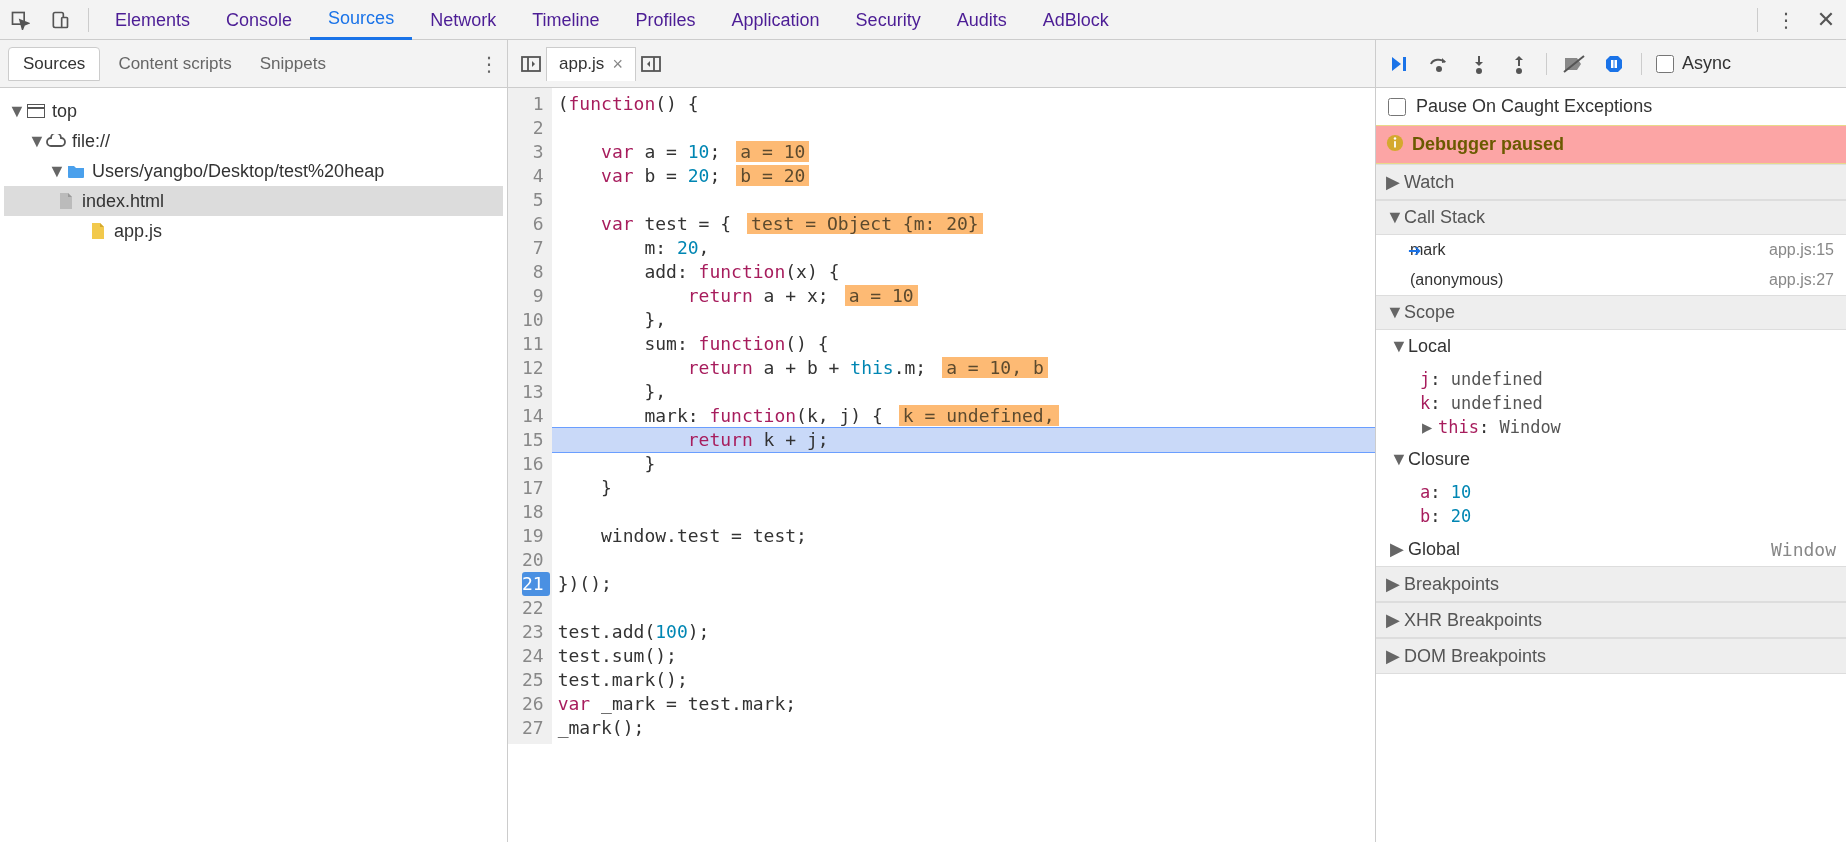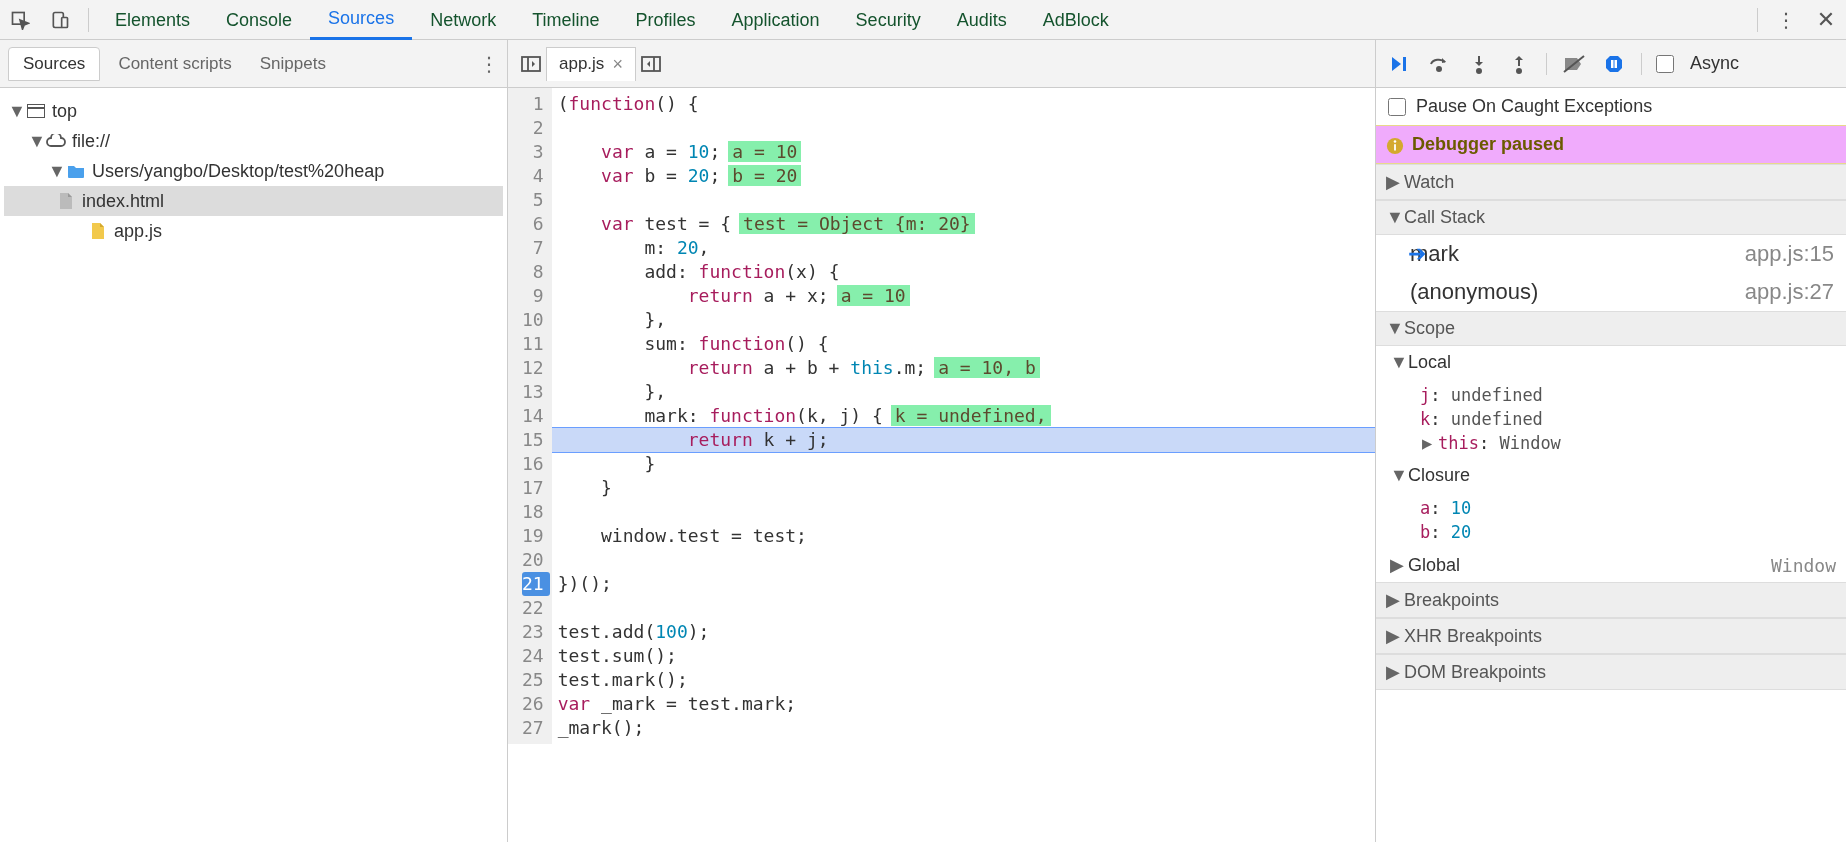--- a/index.html
+++ b/index.html
@@ -1,19 +1,19 @@
 <!DOCTYPE html>
 <html><head>
 <meta charset="utf-8">
 <style>
 * { box-sizing: border-box; margin: 0; padding: 0; }
 body { font-family: -apple-system, "Helvetica Neue", Arial, sans-serif; font-size: 16px; color: #333; background: #fff; width: 1846px; height: 842px; overflow: hidden; }
 .top-tabs { display: flex; align-items: center; height: 40px; border-bottom: 1px solid #ccc; background: #f3f3f3; }
 .top-tabs .icon-btn { width: 40px; height: 40px; display: flex; align-items: center; justify-content: center; cursor: pointer; }
-.top-tabs .tab { padding: 0 18px; height: 40px; display: flex; align-items: center; color: #14532d; cursor: pointer; font-size: 18px; }
+.top-tabs .tab { padding: 0 18px; height: 40px; display: flex; align-items: center; color: #4c1d95; cursor: pointer; font-size: 18px; }
 .top-tabs .tab.active { color: #1a73e8; border-bottom: 3px solid #1a73e8; }
 .top-tabs .spacer { flex: 1; }
 .main { display: flex; height: calc(100% - 40px); }
 .left { width: 508px; border-right: 1px solid #ccc; display: flex; flex-direction: column; }
 .center { flex: 1; border-right: 1px solid #ccc; display: flex; flex-direction: column; min-width: 0; }
 .right { width: 470px; display: flex; flex-direction: column; }
 .sub-tabs { display: flex; align-items: center; height: 48px; border-bottom: 1px solid #ccc; background: #f3f3f3; padding: 0 8px; gap: 8px; }
 .sub-tabs .pill { background: #fff; border: 1px solid #ccc; border-radius: 4px 4px 0 0; padding: 6px 14px; font-size: 17px; cursor: pointer; }
 .sub-tabs .link { color: #666; padding: 6px 10px; cursor: pointer; font-size: 17px; }
 .sub-tabs .spacer { flex: 1; }
@@ -33,31 +33,31 @@
 .gutter { background: #f0f0f0; color: #888; text-align: right; padding: 4px 8px 4px 14px; user-select: none; }
 .gutter .ln { height: 24px; }
 .gutter .bp { background: #4a90e2; color: #fff; border-radius: 3px; padding-right: 6px; margin-right: -6px; }
 .code { padding: 4px 0; flex: 1; white-space: pre; overflow: hidden; }
 .code .line { height: 24px; padding-left: 6px; }
 .code .hl { background: #c9d9f8; outline: 1px solid #6a9eff; }
 .kw { color: #a71d5d; }
 .fn { color: #a71d5d; }
 .num { color: #0086b3; }
 .this { color: #0086b3; }
-.ann { background: #86efac; color: #5c4a2e; padding: 0 4px; margin-left: 8px; }
+.ann { background: #fdba74; color: #5c4a2e; padding: 0 4px; margin-left: 16px; }
 .right-toolbar { display: flex; align-items: center; height: 48px; border-bottom: 1px solid #ccc; background: #f3f3f3; padding: 0 10px; gap: 14px; }
 .right-toolbar .ti { width: 26px; height: 26px; display: flex; align-items: center; justify-content: center; cursor: pointer; color: #555; }
 .right-toolbar .ti.blue svg { fill: #1a73e8; }
-.right-toolbar .chk { display: flex; align-items: center; gap: 16px; font-size: 18px; color: #333; cursor: pointer; }
+.right-toolbar .chk { display: flex; align-items: center; gap: 8px; font-size: 18px; color: #333; cursor: pointer; }
 .right-toolbar .chk input { width: 18px; height: 18px; }
 .section-row { display: flex; align-items: center; padding: 6px 10px; font-size: 18px; cursor: pointer; }
 .section-row.hdr { background: #eee; border-top: 1px solid #ddd; border-bottom: 1px solid #ddd; color: #555; }
-.status-bar { background: #f0abfc; border-top: 1px solid #e8d98a; border-bottom: 1px solid #e8d98a; padding: 8px 10px; display: flex; align-items: flex-end; gap: 8px; font-size: 18px; font-weight: bold; color: #6b5a00; }
+.status-bar { background: #fca5a5; border-top: 1px solid #e8d98a; border-bottom: 1px solid #e8d98a; padding: 8px 10px; display: flex; align-items: flex-start; gap: 8px; font-size: 18px; font-weight: bold; color: #6b5a00; }
 .info-icon { width: 18px; height: 18px; }
-.stack-row { display: flex; align-items: center; justify-content: space-between; padding: 6px 12px; font-size: 22px; }
+.stack-row { display: flex; align-items: center; justify-content: space-between; padding: 6px 12px; font-size: 16px; }
 .stack-row .loc { color: #888; }
 .stack-row.current::before { content: "➔"; color: #1a73e8; position: absolute; margin-left: -2px; }
 .stack-row.current { padding-left: 34px; position: relative; }
 .scope-body { padding: 4px 16px 4px 24px; font-family: Menlo, Consolas, monospace; font-size: 17px; }
 .scope-body .kv { padding: 2px 0; }
 .scope-body .k { color: #a71d5d; }
 .scope-body .v { color: #555; }
 .scope-body .vnum { color: #0086b3; }
 .chkline { display: flex; align-items: center; gap: 10px; padding: 8px 12px; font-size: 18px; }
 .chkline input { width: 18px; height: 18px; }

